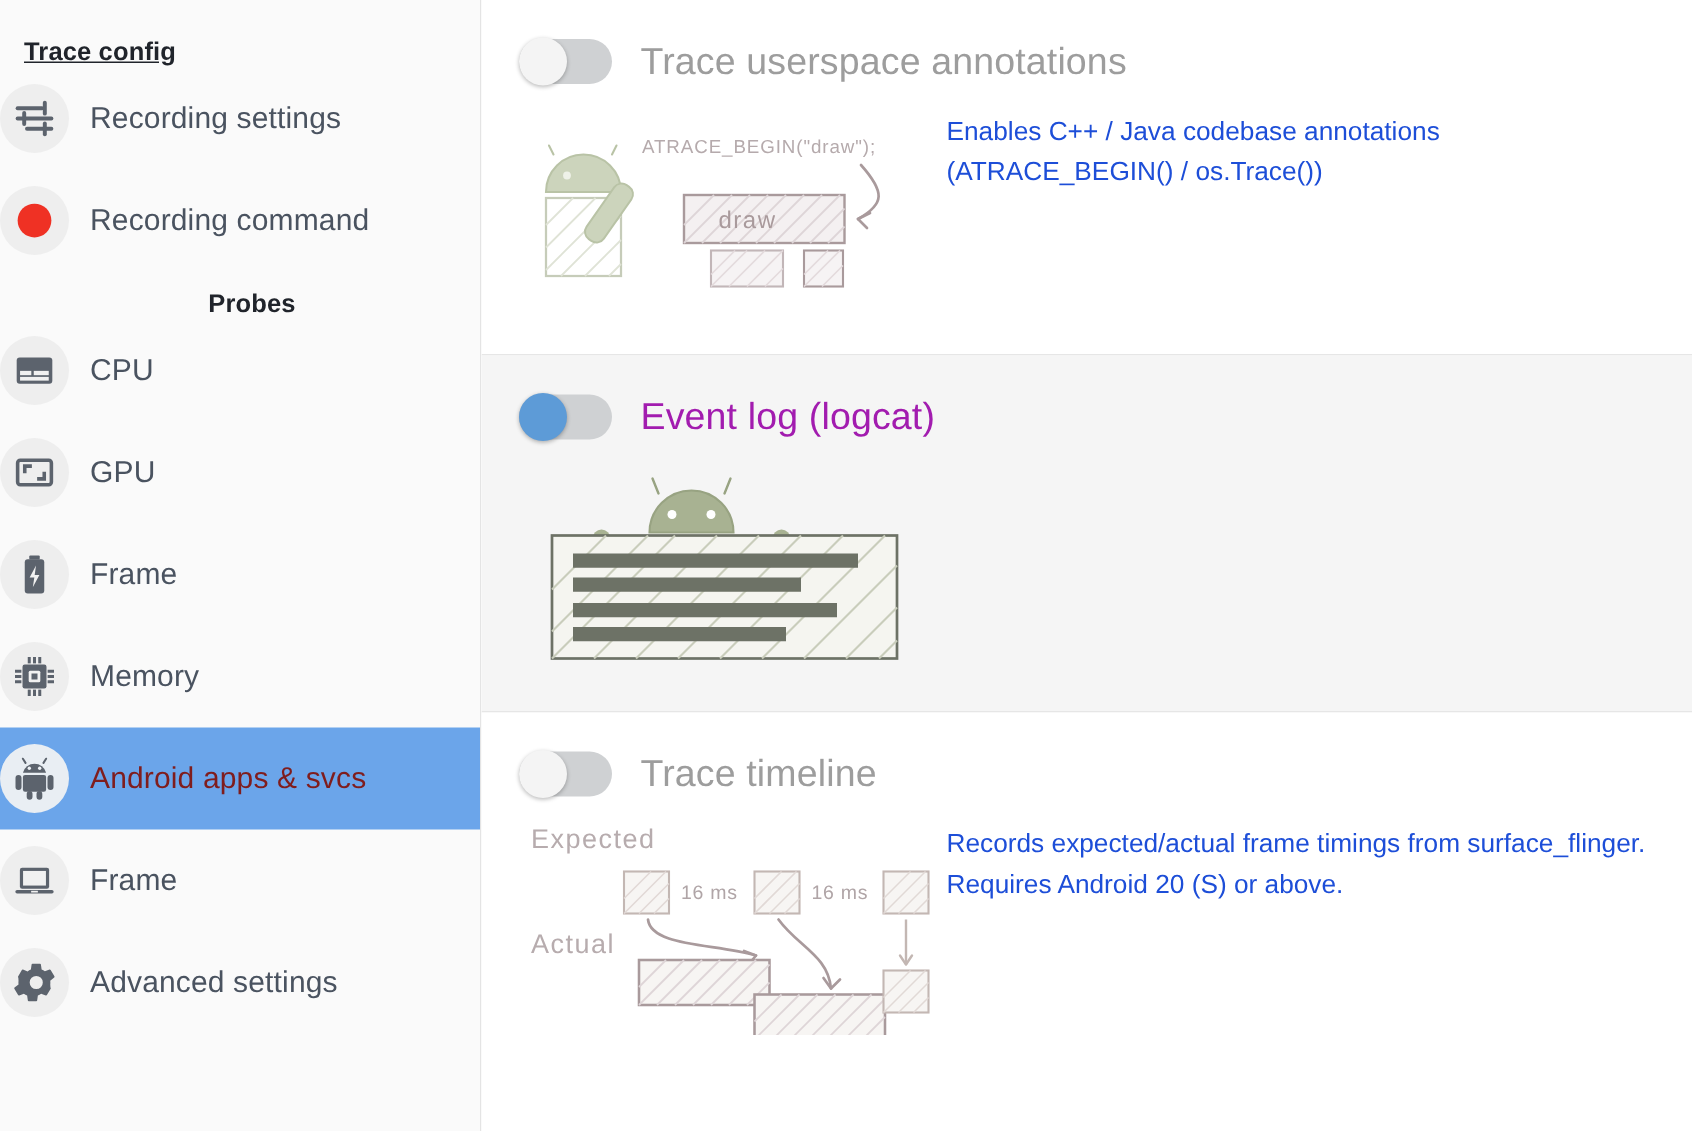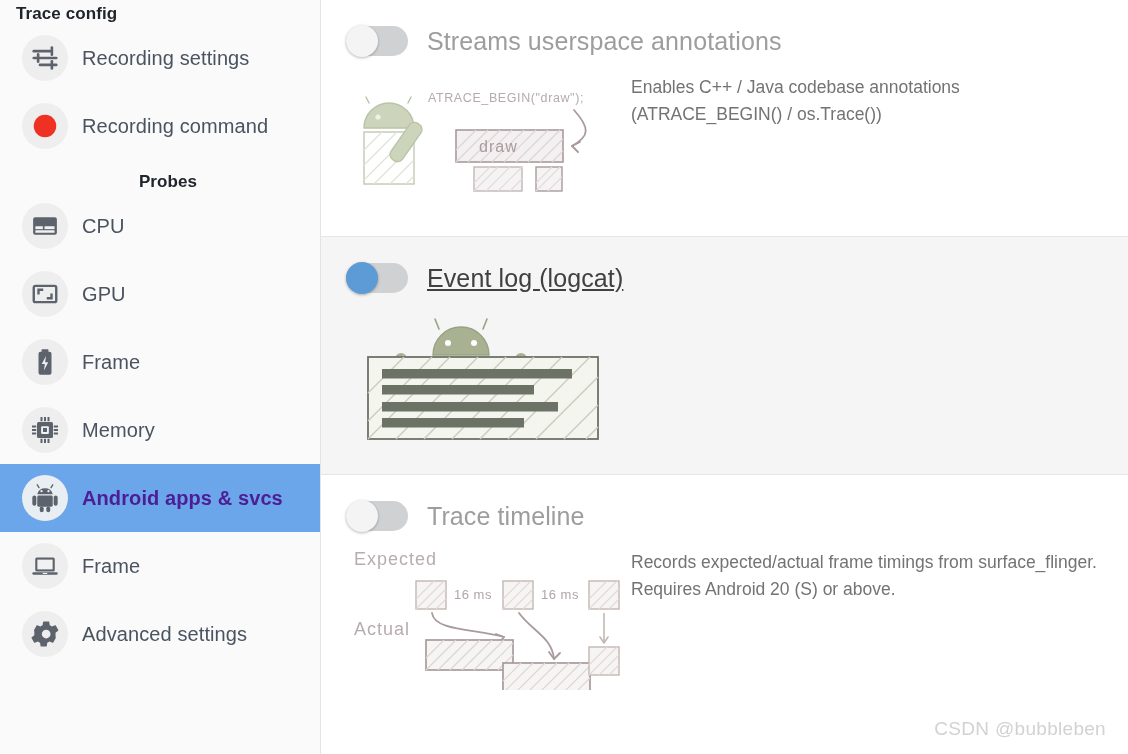--- a/index.html
+++ b/index.html
@@ -26,50 +26,49 @@
     position: relative;
     overflow: hidden;
   }
   .side-section-title {
     font-size: 17px;
     font-weight: bold;
     color: #20242b;
     padding: 0 0 0 16px;
     letter-spacing: .1px;
   }
-  #title-trace-config { padding-top: 4px; }
+  #title-trace-config { padding-top: 25px; text-decoration: underline; }
   #title-probes { padding-top: 12px; text-align: center; }
 
   .side-list { list-style: none; margin: 0; padding: 0; }
 
   .side-item {
     display: flex;
     align-items: center;
     height: 68px;
-    padding-left: 22px;
     cursor: pointer;
   }
   .side-item .ico-circle {
     width: 46px; height: 46px;
     border-radius: 50%;
     background: #eeeeee;
     display: flex; align-items: center; justify-content: center;
     flex: 0 0 46px;
     margin-right: 14px;
   }
   .side-item .side-label {
     font-size: 20px;
     color: #4a5360;
     letter-spacing: .1px;
     white-space: nowrap;
   }
   .side-item.selected {
     background: #6ba5ea;
   }
-  .side-item.selected .side-label { color: #4c1d95; font-weight: bold; }
+  .side-item.selected .side-label { color: #7f1d1d; }
   .side-item.selected .ico-circle { background: #e9eef3; }
 
   .ico-circle svg { display: block; }
 
   
   #main {
     flex: 1 1 auto;
     height: 754px;
     background: #ffffff;
     overflow: hidden;
@@ -107,39 +106,39 @@
     box-shadow: 0 1px 3px rgba(0,0,0,.28);
   }
   .toggle.on .knob { background: #5d9bd7; box-shadow: 0 1px 3px rgba(0,0,0,.30); }
 
   .probe-title {
     font-size: 25px;
     color: #9d9d9d;
     letter-spacing: .1px;
     white-space: nowrap;
   }
-  .probe-card.enabled .probe-title { color: #404040; text-decoration: underline; }
+  .probe-card.enabled .probe-title { color: #a21caf; }
 
   .probe-body {
     display: flex;
     align-items: flex-start;
     padding-left: 25px;
     padding-top: 6px;
   }
   .probe-art {
     flex: 0 0 285px;
     width: 285px;
     height: 140px;
     position: relative;
   }
   .probe-art svg { display: block; }
   .probe-desc {
     font-size: 17.5px;
     line-height: 1.55;
-    color: #737373;
+    color: #1d4ed8;
     max-width: 470px;
     padding-top: 4px;
   }
 
   
   #card-atrace { height: 237px; }
   #card-eventlog { height: 238px; }
   #card-frametimeline { height: 279px; border-bottom: none; }
 
   .watermark {
@@ -299,21 +298,21 @@
     </ul>
   </aside>
 
   <section id="main">
 
     <article id="card-atrace" class="probe-card plain">
       <div class="probe-head">
         <div class="toggle">
           <span class="knob"></span>
         </div>
-        <div class="probe-title">Streams userspace annotations</div>
+        <div class="probe-title">Trace userspace annotations</div>
       </div>
       <div class="probe-body">
         <div class="probe-art">
           <svg width="285" height="135" viewBox="0 0 285 135">
 
             <g>
               <path d="M18 58 A25 25 0 0 1 68 58 Z" fill="#ccd4bc" stroke="#b9c3a6" stroke-width="1.4"></path>
               <circle cx="32" cy="47" r="2.6" fill="#eef1e8"></circle>
               <path d="M23 33 L20 27 M62 33 L65 27" stroke="#b9c3a6" stroke-width="1.4" fill="none" stroke-linecap="round"></path>
               <rect x="18" y="62" width="50" height="52" fill="none" stroke="#c6ccb9" stroke-width="1.5"></rect>
@@ -489,16 +488,15 @@
                 <line x1="243" y1="130" x2="271" y2="102"></line>
               <line x1="253" y1="130" x2="273" y2="110"></line>
                 <line x1="263" y1="130" x2="273" y2="120"></line>
             </g>
           </svg>
         </div>
         <div class="probe-desc">Records expected/actual frame timings from surface_flinger. Requires Android 20 (S) or above.</div>
       </div>
     </article>
 
-    <div class="watermark">CSDN @bubbleben</div>
   </section>
 
 </div>
 
 </body></html>

